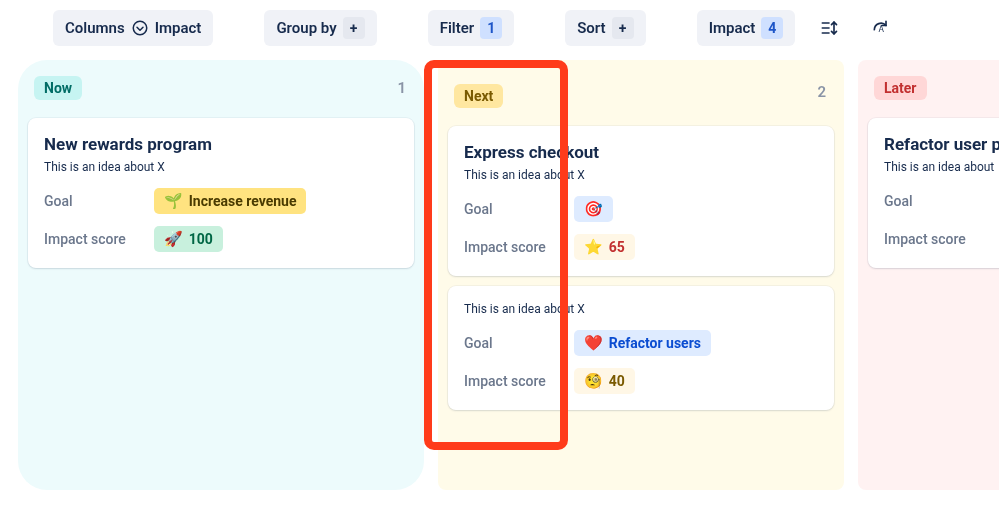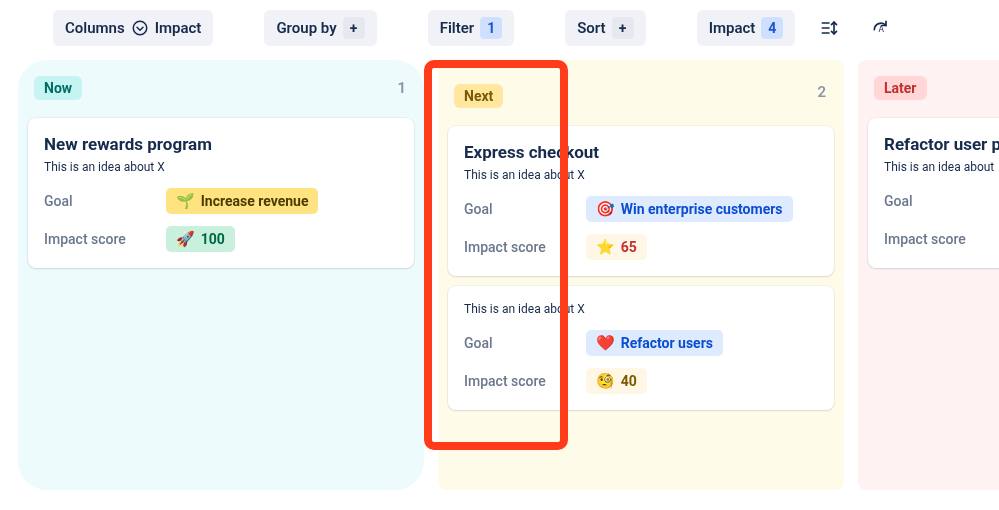--- a/index.html
+++ b/index.html
@@ -104,21 +104,20 @@
     color:#172b4d;
   }
   .card .desc {
     font-size:12px;
     color:#172b4d;
     margin-bottom:10px;
   }
   .field-row {
     display:flex;
     align-items:center;
-    gap:12px;
     height:34px;
     margin-top:4px;
   }
   .field-label {
     width:110px;
     flex:0 0 110px;
     color:#6b778c;
     font-size:14px;
     font-weight:500;
   }
@@ -241,21 +240,20 @@
         <span class="col-count">2</span>
       </div>
 
       <div class="card">
         <h3>Express checkout</h3>
         <div class="desc">This is an idea about X</div>
         <div class="field-row">
           <span class="field-label">Goal</span>
           <span class="tag tag-winent">
             <span class="emo">🎯</span>
-            <span>Win enterprise customers</span>
           </span>
         </div>
         <div class="field-row">
           <span class="field-label">Impact score</span>
           <span class="tag tag-s65">
             <span class="emo">⭐</span>
             <span>65</span>
           </span>
         </div>
       </div>

